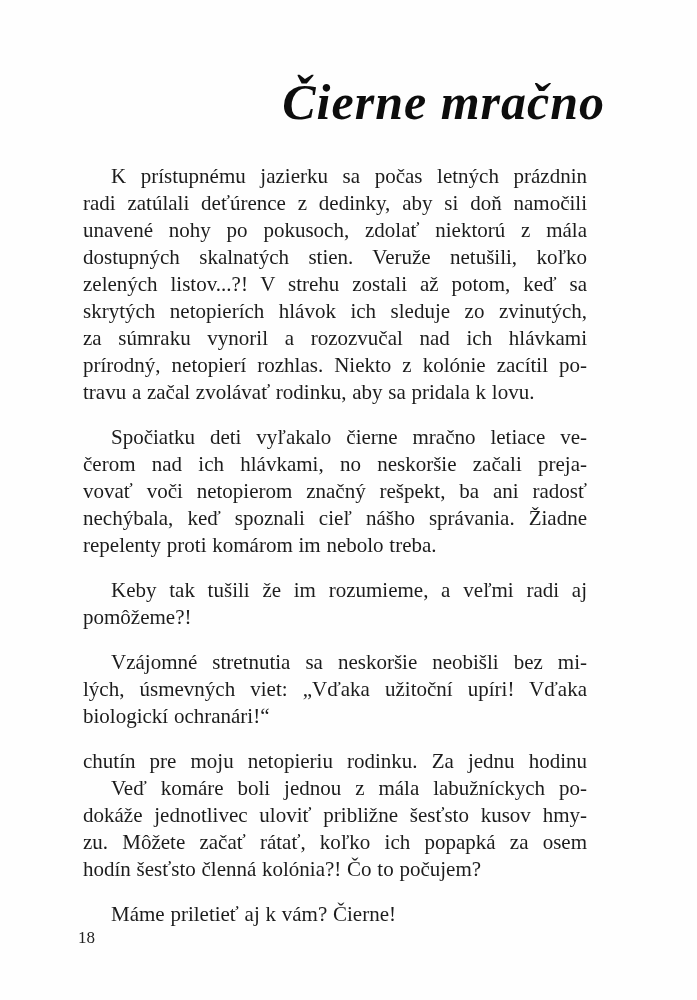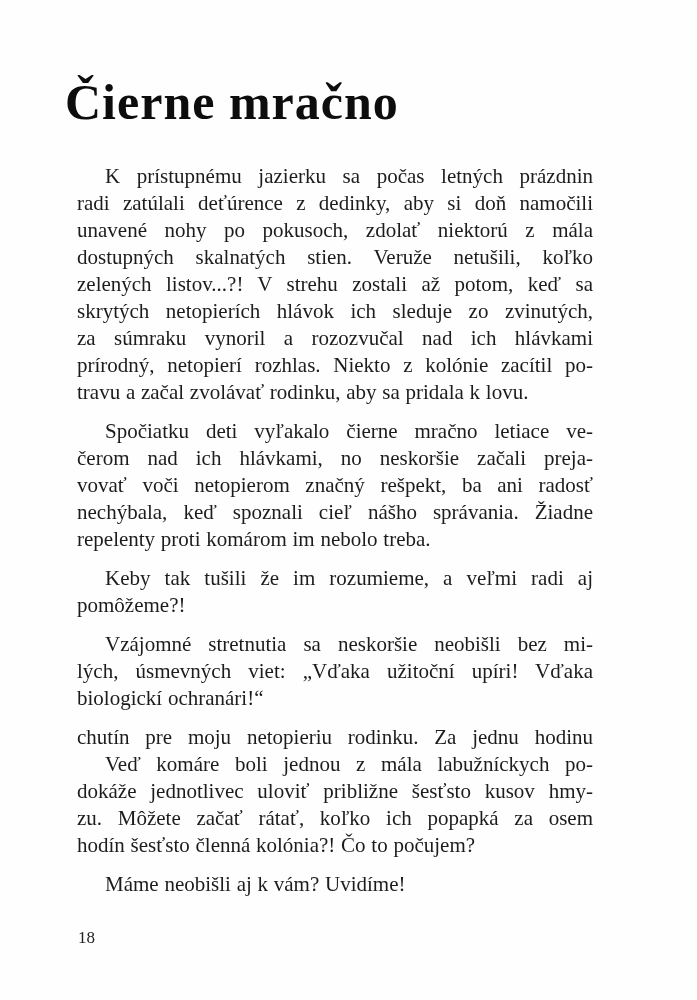--- a/index.html
+++ b/index.html
@@ -14,37 +14,38 @@
     background: #fefefe;
     overflow: hidden;
     font-family: "Liberation Serif", "DejaVu Serif", serif;
     color: #1c1c1c;
   }
   .title {
     margin: 0;
     padding-top: 76px;
     width: 540px;
     margin-left: 65px;
-    text-align: left;
+    text-align: right;
     font-size: 50px;
     line-height: 52px;
     font-weight: 700;
     letter-spacing: 1px;
     color: #0d0d0d;
     font-family: "Liberation Serif", "DejaVu Serif", serif;
+    font-style: italic;
   }
   .text-block {
     margin: 35px 0 0 65px;
     width: 540px;
     font-size: 21px;
     line-height: 27px;
     color: #1c1c1c;
   }
   .paragraph {
-    margin: 12px;
+    margin: 18px;
   }
   .line {
     text-align: justify;
     text-align-last: justify;
     word-spacing: 0.5px;
     white-space: normal;
   }
   .line.first {
     text-indent: 28px;
   }
@@ -95,18 +96,18 @@
         <div class="line para-last">biologickí ochranári!“</div>
       </div>
       <div class="paragraph">
         <div class="line">chutín pre moju netopieriu rodinku. Za jednu hodinu</div>
         <div class="line first">Veď komáre boli jednou z mála labužníckych po-</div>
         <div class="line">dokáže jednotlivec uloviť približne šesťsto kusov hmy-</div>
         <div class="line">zu. Môžete začať rátať, koľko ich popapká za osem</div>
         <div class="line para-last">hodín šesťsto členná kolónia?! Čo to počujem?</div>
       </div>
       <div class="paragraph">
-        <div class="line first para-last">Máme neobišli aj k vám? Uvidíme!</div>
+        <div class="line first para-last">Máme priletieť aj k vám? Čierne!</div>
       </div>
     </div>
 
   <div class="page-number">18</div>
 </div>
 
 </body></html>

